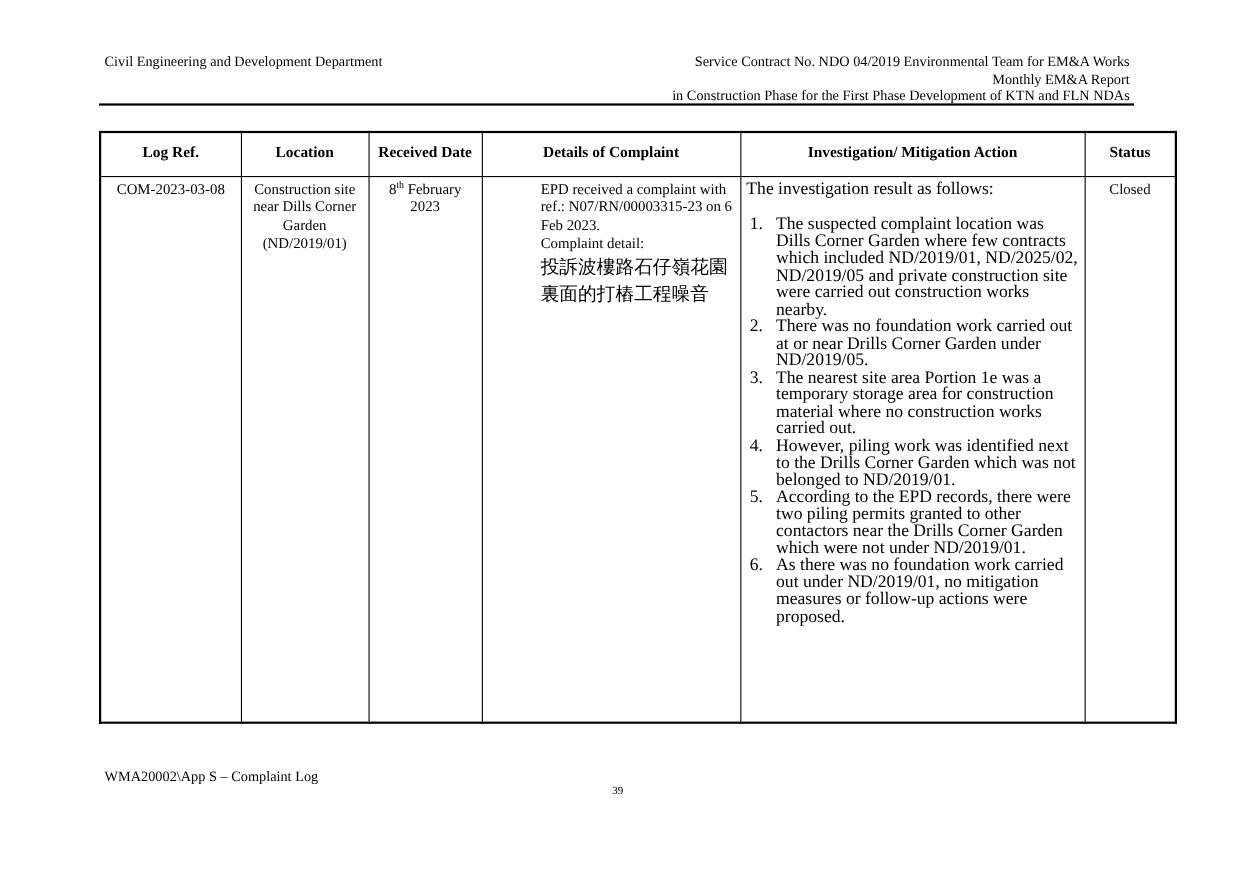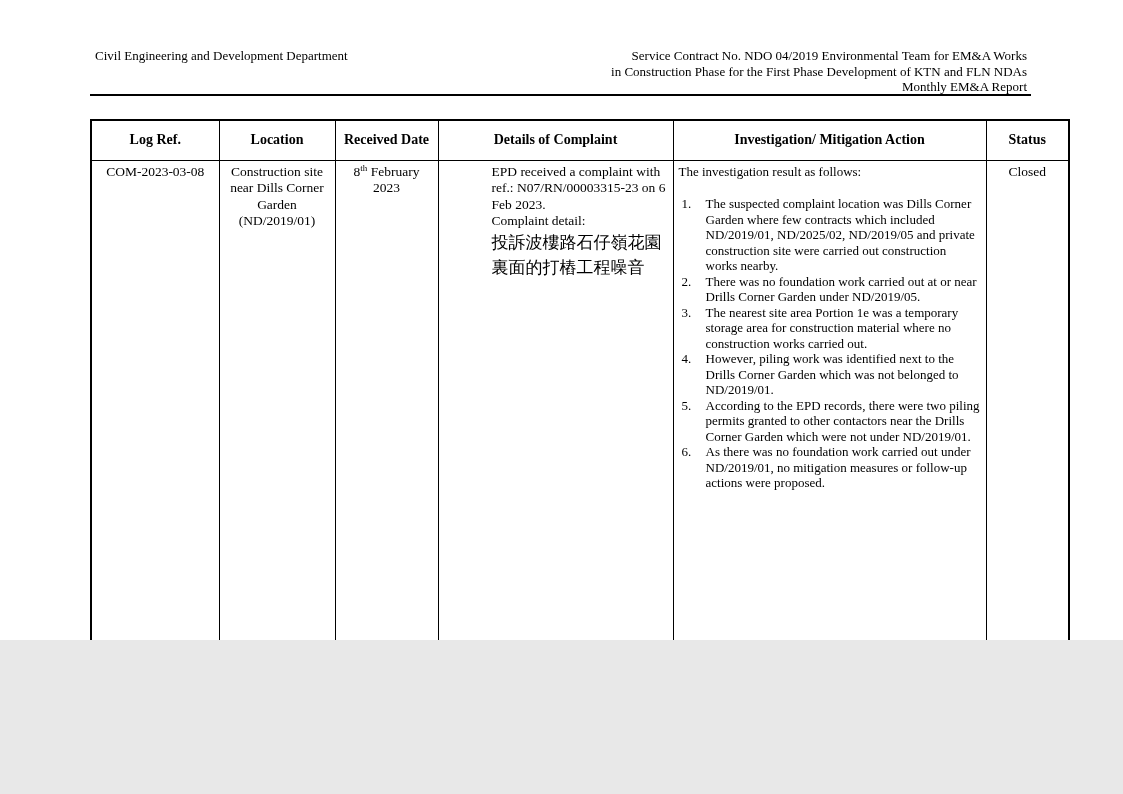--- a/index.html
+++ b/index.html
@@ -1,20 +1,20 @@
 <!DOCTYPE html>
 <html><head>
 <meta charset="utf-8">
 <style>
   * { margin: 0; padding: 0; box-sizing: border-box; }
   html, body { background: #e8e8e8; }
   .page {
     position: relative;
     width: 1123px;
-    height: 640px;
+    height: 794px;
     background: #ffffff;
     font-family: "Liberation Serif", "DejaVu Serif", serif;
     color: #000000;
     overflow: hidden;
     margin: 0 auto;
   }
   .header-left {
     position: absolute;
     left: 95px;
     top: 48px;
@@ -60,21 +60,21 @@
     padding: 3px 5px;
     height: 497px;
     line-height: 16.5px;
   }
   .c-center { text-align: center; }
   .c-details div { line-height: 16.5px; margin-left: 48px; }
   .chinese {
     font-size: 17px;
     line-height: 25px !important;
   }
-  .c-invest { line-height: 15.5px !important; font-size: 13px; }
+  .c-invest { line-height: 15.5px !important; font-size: 16px; }
   .invest-intro { line-height: 15.5px; }
   ol.invest-list {
     list-style: none;
     counter-reset: inv;
     margin: 17px 0 0 0;
     padding: 0;
   }
   ol.invest-list li {
     counter-increment: inv;
     position: relative;
@@ -105,22 +105,22 @@
 </style>
 </head>
 <body>
 
 <div class="page">
 
   <div class="header-left">Civil Engineering and Development Department</div>
 
   <div class="header-right">
     <div>Service Contract No. NDO 04/2019 Environmental Team for EM&amp;A Works</div>
+    <div>Monthly EM&amp;A Report</div>
     <div>in Construction Phase for the First Phase Development of KTN and FLN NDAs</div>
-    <div>Monthly EM&amp;A Report</div>
   </div>
 
   <div class="header-rule"></div>
 
   <table class="complaint-table">
     <colgroup>
       <col style="width:128px">
       <col style="width:116px">
       <col style="width:103px">
       <col style="width:235px">

